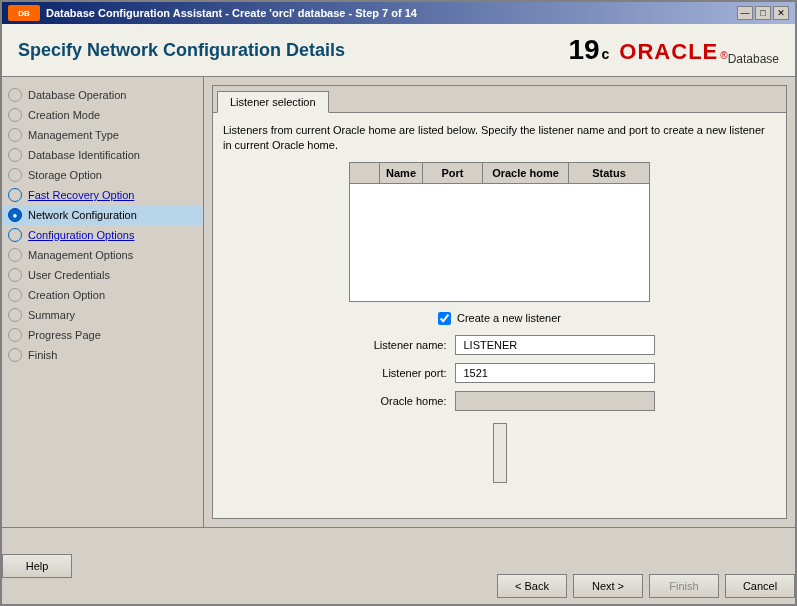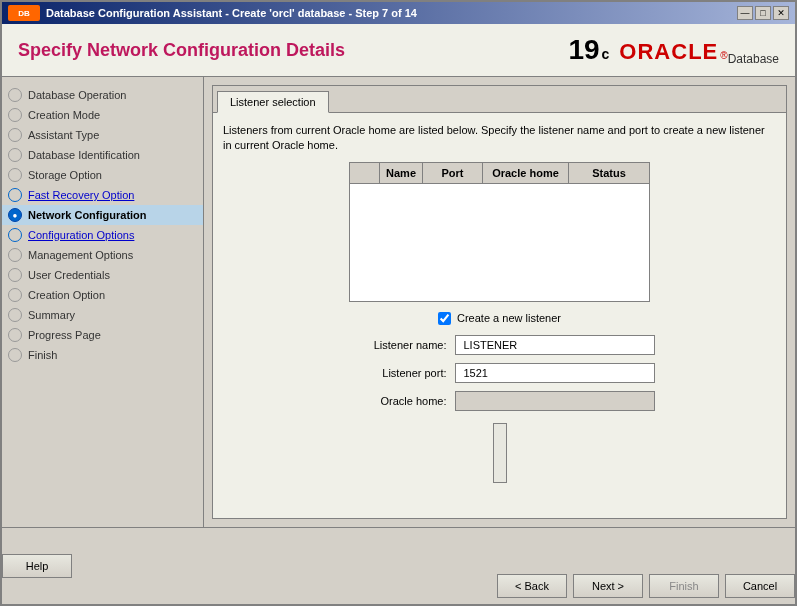--- a/index.html
+++ b/index.html
@@ -77,21 +77,21 @@
       padding: 10px 16px;
       display: flex;
       align-items: center;
       justify-content: space-between;
       flex-shrink: 0;
     }
 
     .page-title-text {
       font-size: 18px;
       font-weight: bold;
-      color: #be185d;
+      color: #0c4a6e;
     }
 
     .oracle-logo {
       display: flex;
       flex-direction: row;
       align-items: flex-end;
     }
 
     .oracle-logo-top {
       display: flex;
@@ -400,21 +400,21 @@
         <span class="label">Database Operation</span>
       </div>
 
       <div class="sidebar-item">
         <div class="bullet"></div>
         <span class="label">Creation Mode</span>
       </div>
 
       <div class="sidebar-item">
         <div class="bullet"></div>
-        <span class="label">Assistant Type</span>
+        <span class="label">Management Type</span>
       </div>
 
       <div class="sidebar-item">
         <div class="bullet"></div>
         <span class="label">Database Identification</span>
       </div>
 
       <div class="sidebar-item">
         <div class="bullet"></div>
         <span class="label">Storage Option</span>
@@ -422,21 +422,21 @@
 
       <div class="sidebar-item link">
         <div class="bullet" style="border-color:#0066cc;"></div>
         <span class="label" style="color:#0000cc; text-decoration:underline;">Fast Recovery Option</span>
       </div>
 
       <div class="sidebar-item active" style="background:#b8d4e8;">
         <div class="bullet" style="background:#0066cc; border-color:#0044aa;">
           <span style="color:white; font-size:8px; font-weight:bold;">●</span>
         </div>
-        <span class="label" style="font-weight:bold;">Network Configuration</span>
+        <span class="label" style="font-weight:normal;">Network Configuration</span>
       </div>
 
       <div class="sidebar-item link">
         <div class="bullet" style="border-color:#0066cc;"></div>
         <span class="label" style="color:#0000cc; text-decoration:underline;">Configuration Options</span>
       </div>
 
       <div class="sidebar-item">
         <div class="bullet"></div>
         <span class="label">Management Options</span>

